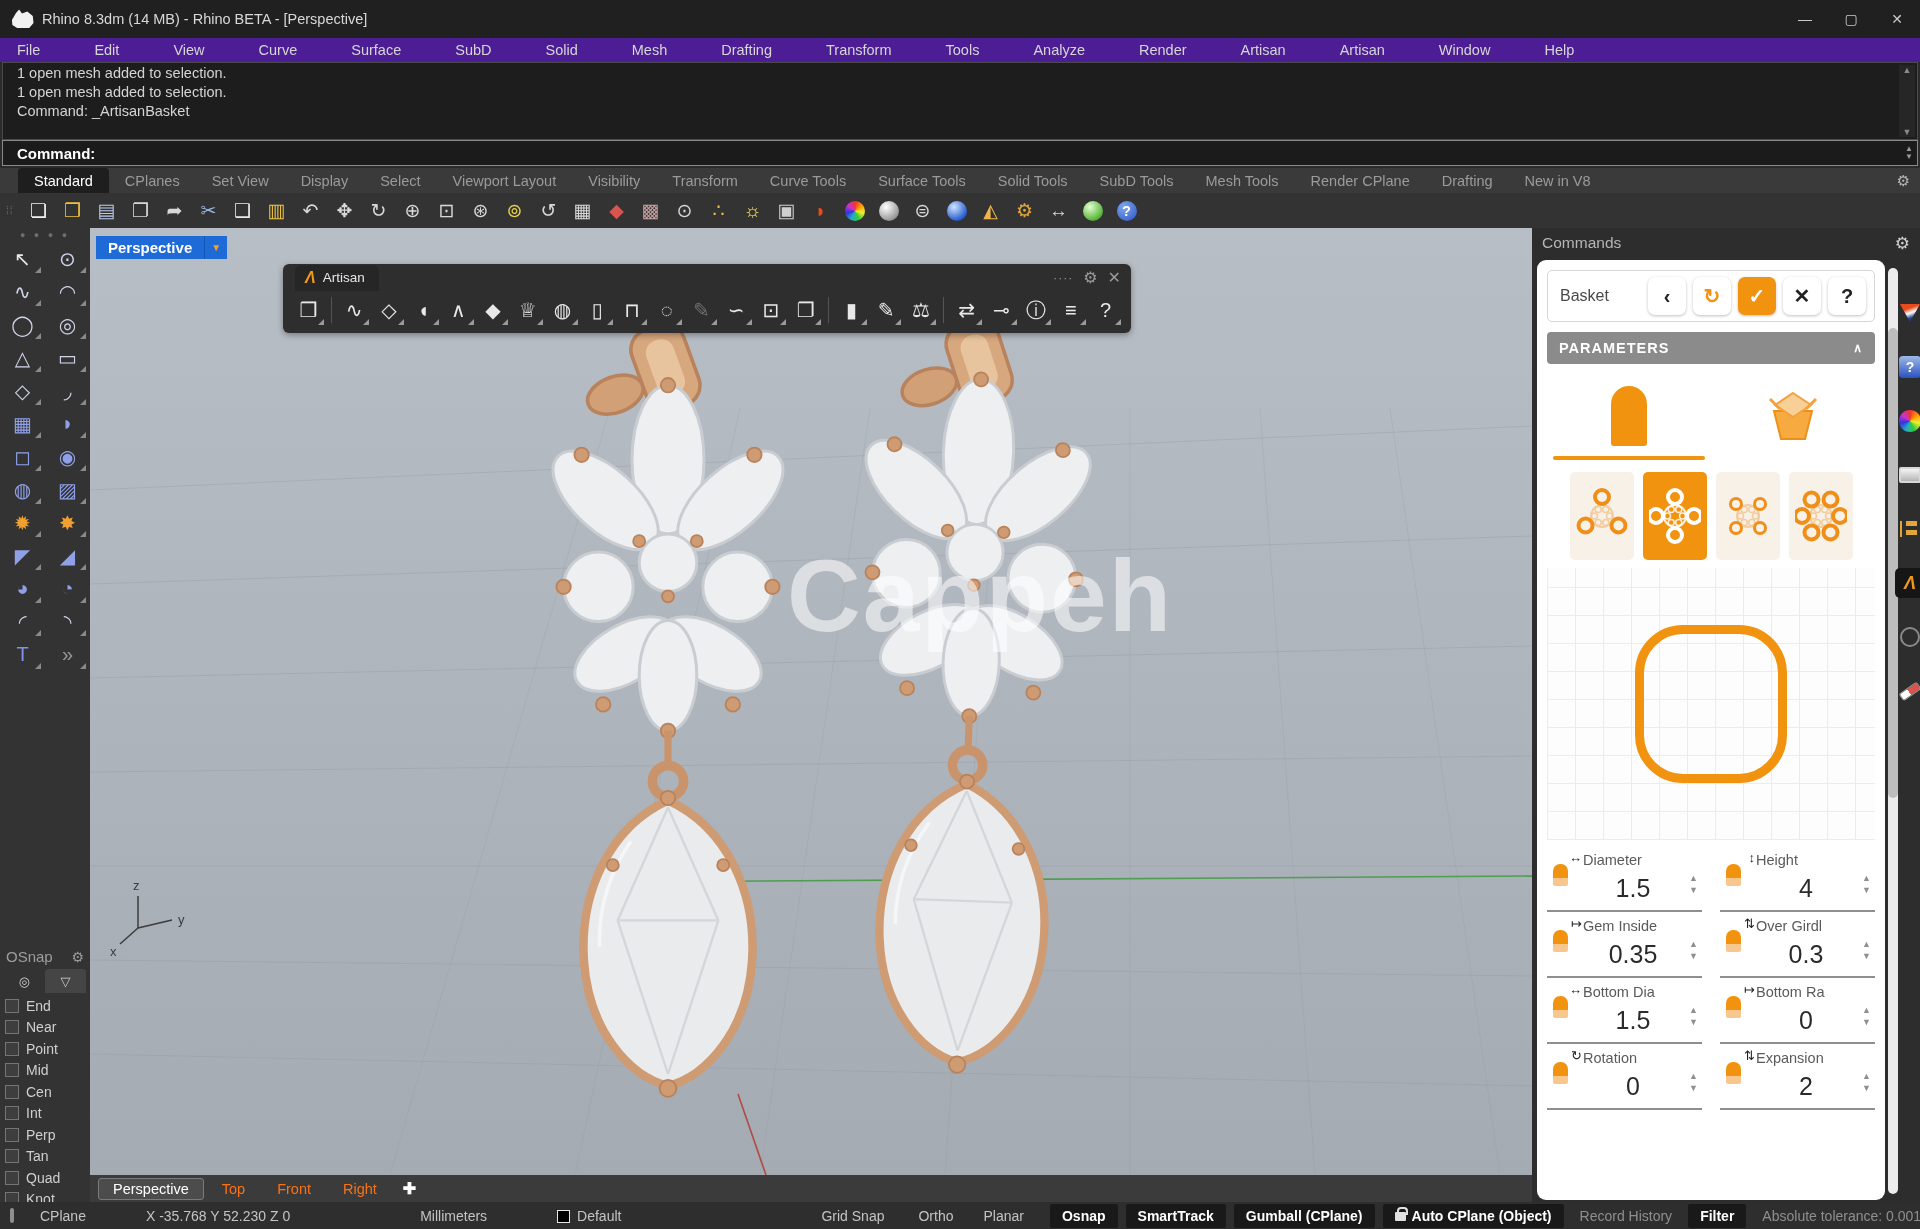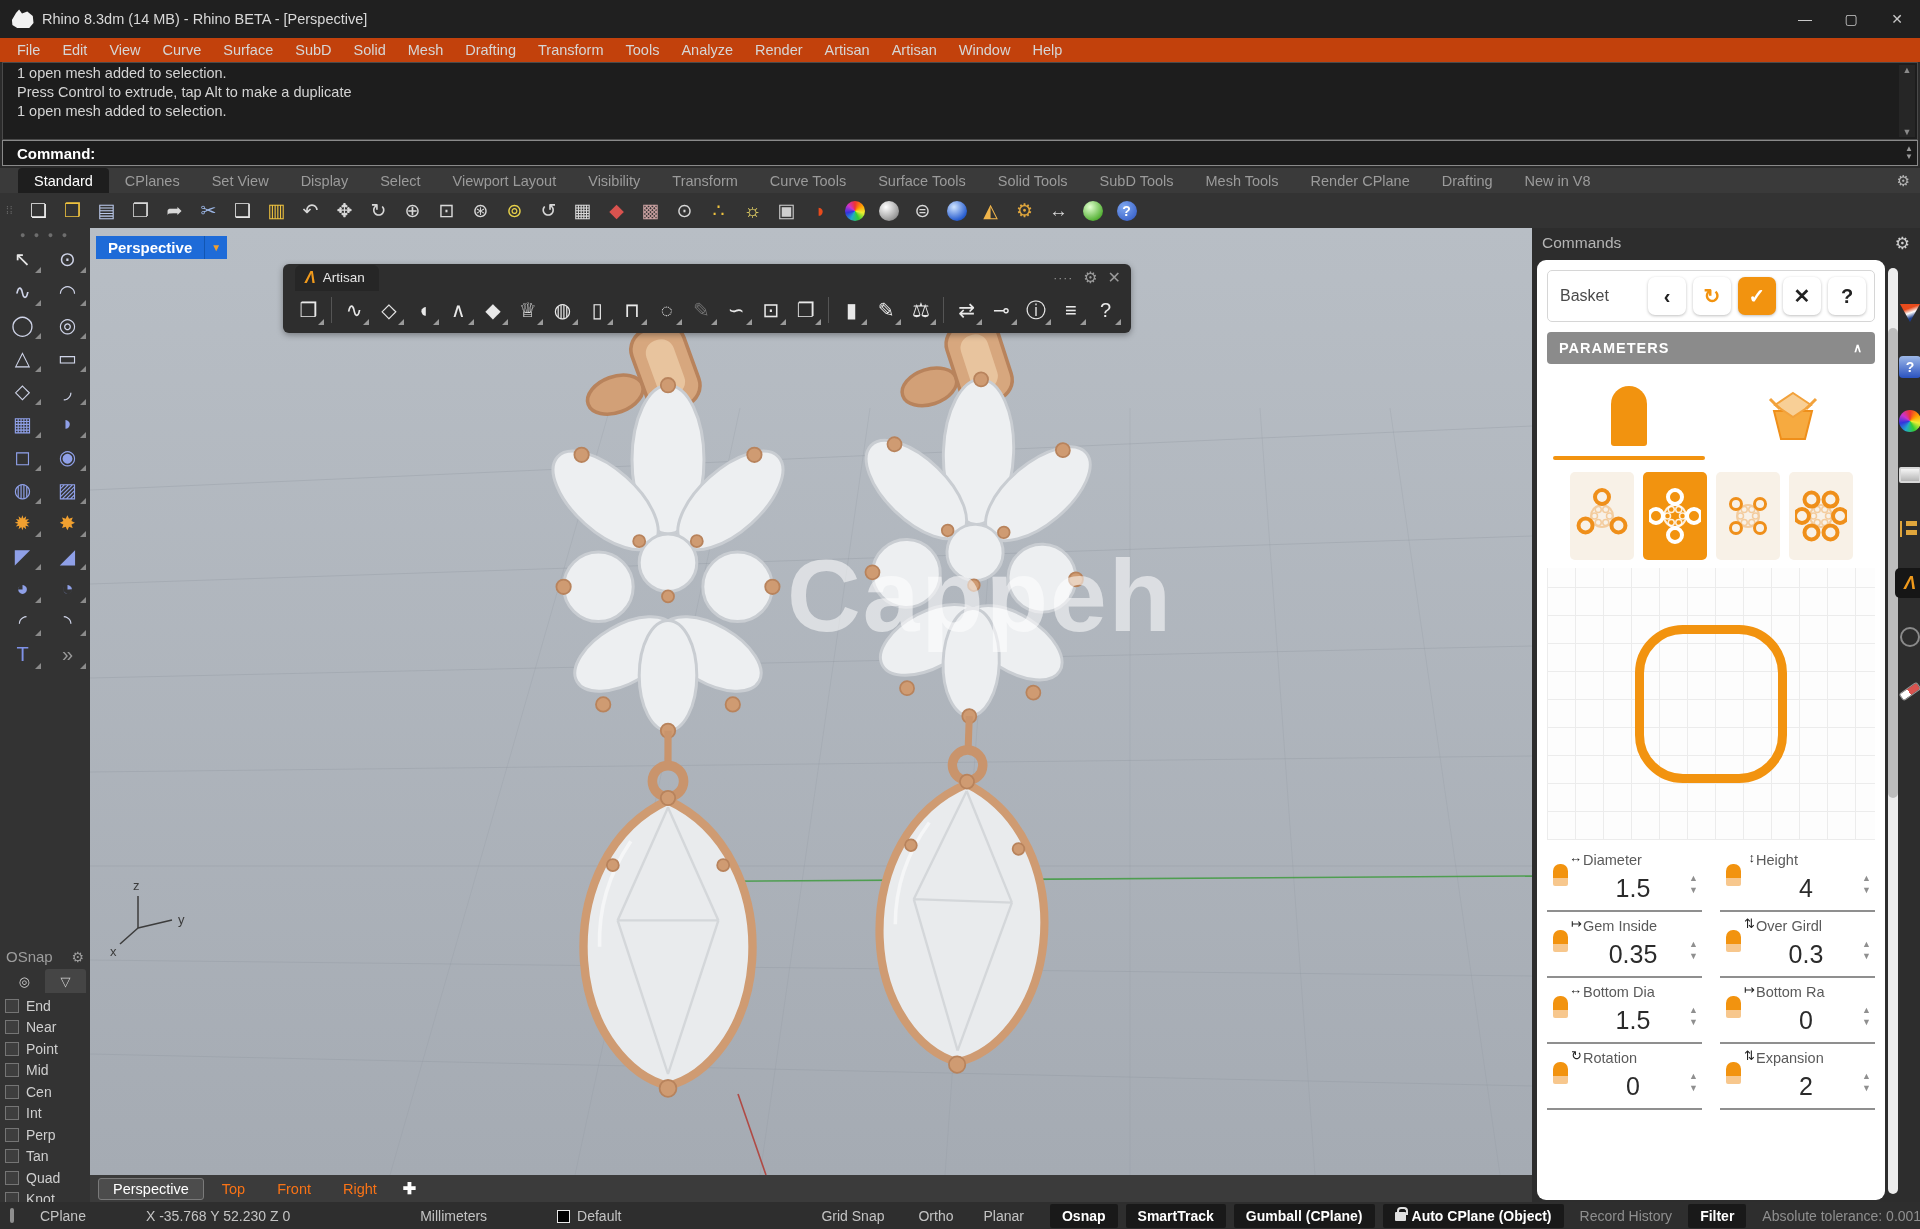--- a/index.html
+++ b/index.html
@@ -7,21 +7,21 @@
   body { font-family:"Liberation Sans", sans-serif; overflow:hidden; }
   .app { position:relative; width:1920px; height:1229px; background:#2b2b2b; overflow:hidden; }
 
   
   .titlebar { position:absolute; left:0; top:0; width:1920px; height:38px; background:#202020; display:flex; align-items:center; color:#d8d8d8; font-size:14.5px; }
   .rhino-logo { width:24px; height:20px; margin:0 8px 0 10px; background:#f2f2f2; clip-path:polygon(8% 55%, 25% 20%, 38% 2%, 50% 22%, 72% 12%, 95% 35%, 98% 70%, 80% 95%, 30% 95%, 10% 80%); }
   .win-controls { margin-left:auto; display:flex; height:38px; }
   .win-btn { width:46px; height:38px; display:flex; align-items:center; justify-content:center; color:#c9c9c9; font-size:14px; }
 
   
-  .menubar { position:absolute; left:0; top:38px; width:1920px; height:24px; background:#c2410c; display:flex; align-items:center; padding-left:6px; }
+  .menubar { position:absolute; left:0; top:38px; width:1920px; height:24px; background:#4c1d95; display:flex; align-items:center; padding-left:6px;gap:32px; }
   .menu-item { color:#d6d6d6; font-size:14.5px; padding:2px 11px; }
 
   
   .cmdhist { position:absolute; left:2px; top:62px; width:1916px; height:78px; background:#1d1d1d; border:1px solid #4a4a4a; color:#d4d4d4; font-size:14.5px; padding:1px 0 0 14px; }
   .cmd-line { line-height:19px; white-space:pre; }
   .cmd-scroll { position:absolute; right:2px; top:2px; width:16px; height:72px; display:flex; flex-direction:column; justify-content:space-between; align-items:center; color:#8a8a8a; font-size:9px; background:#262626; }
   .cmdprompt { position:absolute; left:2px; top:140px; width:1916px; height:26px; background:#1b1b1b; border:1px solid #8a8a8a; color:#ffffff; font-weight:bold; font-size:15px; display:flex; align-items:center; padding-left:14px; }
   .prompt-spin { margin-left:auto; margin-right:4px; display:flex; flex-direction:column; color:#9a9a9a; font-size:8px; line-height:8px; }
 
   
@@ -180,22 +180,22 @@
       <div class="menu-item">Render</div>
       <div class="menu-item">Artisan</div>
       <div class="menu-item">Artisan</div>
       <div class="menu-item">Window</div>
       <div class="menu-item">Help</div>
     </div>
 
   <div class="cmdhist">
     <div id="cmd-lines">
         <div class="cmd-line">1 open mesh added to selection.</div>
-        <div class="cmd-line">Press Control to extrude, tap Alt to make a duplicate</div>
         <div class="cmd-line">1 open mesh added to selection.</div>
+        <div class="cmd-line">Command: _ArtisanBasket</div>
       </div>
     <div class="cmd-scroll">
         <span>▲</span>
         <span>▼</span>
       </div>
   </div>
   <div class="cmdprompt">
     <span>Command:</span>
     <span class="prompt-spin">
         <span>▲</span>

